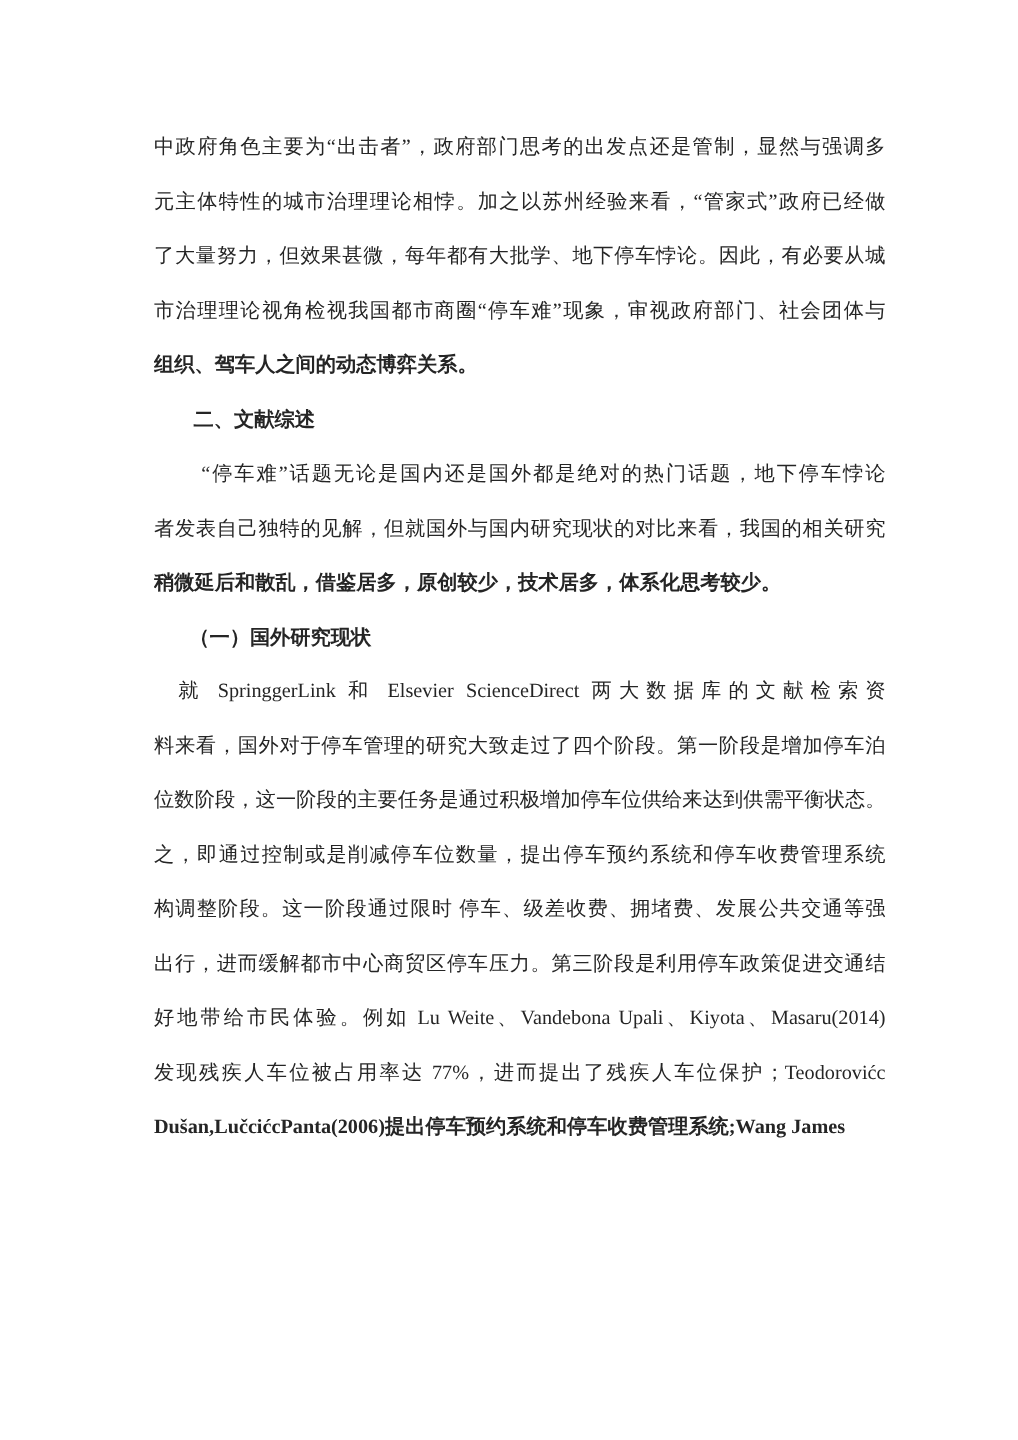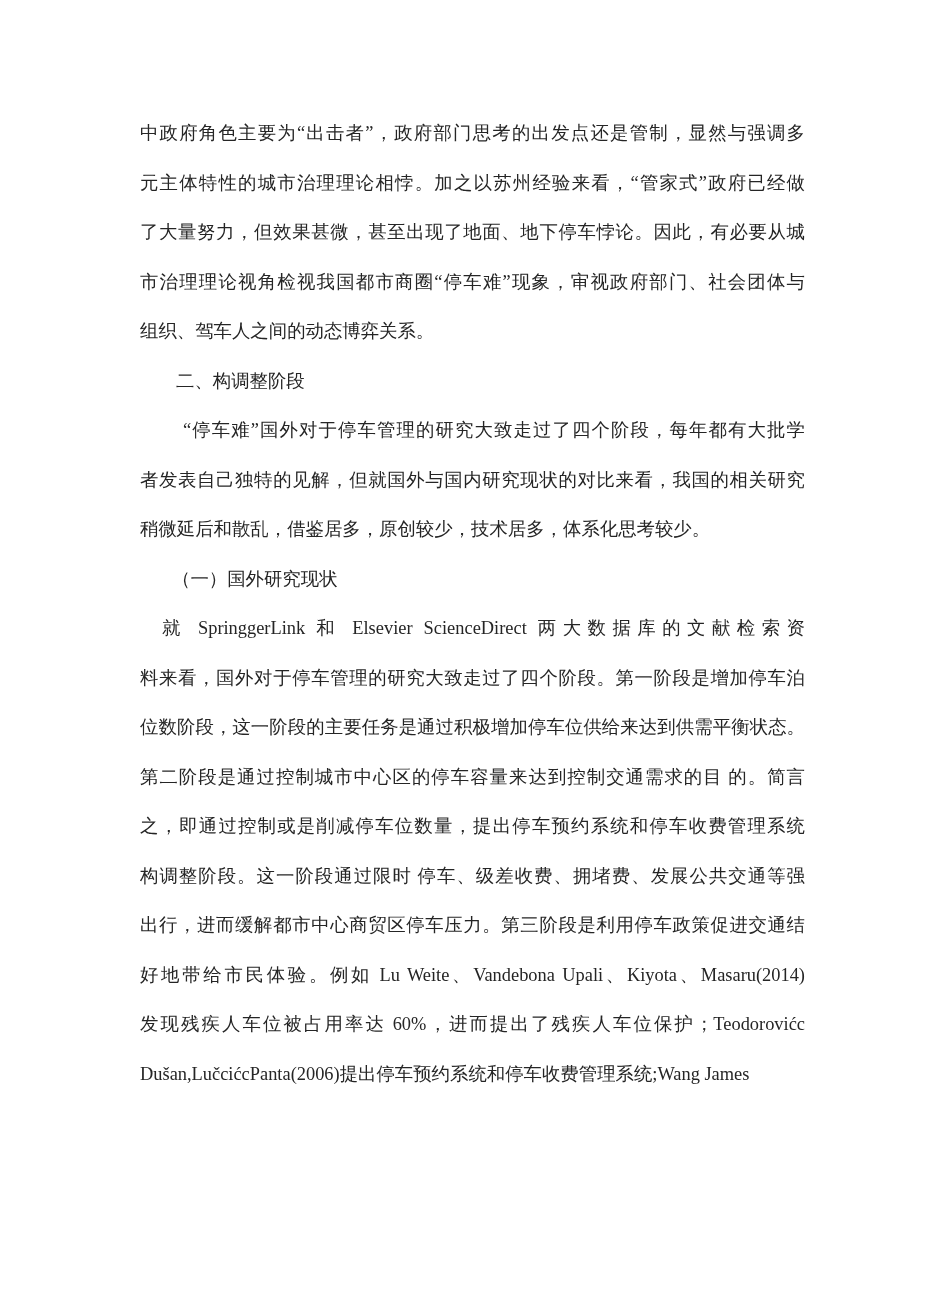--- a/index.html
+++ b/index.html
@@ -26,41 +26,41 @@
     line-height: 49.5px;
     height: 49.5px;
     text-align: justify;
     text-align-last: justify;
     overflow: hidden;
     white-space: normal;
   }
   .line.para-end {
     text-align: center;
     text-align-last: left;
+    font-weight: bold;
   }
 </style>
 </head>
 <body>
 
 <div class="page">
   <div class="doc-body">
       <div class="line">中政府角色主要为“出击者”，政府部门思考的出发点还是管制，显然与强调多</div>
       <div class="line">元主体特性的城市治理理论相悖。加之以苏州经验来看，“管家式”政府已经做</div>
-      <div class="line">了大量努力，但效果甚微，甚至出现了地面、地下停车悖论。因此，有必要从城</div>
+      <div class="line">了大量努力，但效果甚微，每年都有大批学、地下停车悖论。因此，有必要从城</div>
       <div class="line">市治理理论视角检视我国都市商圈“停车难”现象，审视政府部门、社会团体与</div>
       <div class="line para-end">组织、驾车人之间的动态博弈关系。</div>
-      <div class="line para-end" style="text-indent: 36px;">二、构调整阶段</div>
-      <div class="line" style="text-indent: 43px;">“停车难”国外对于停车管理的研究大致走过了四个阶段，每年都有大批学</div>
+      <div class="line para-end" style="text-indent: 36px;">二、文献综述</div>
+      <div class="line" style="text-indent: 43px;">“停车难”话题无论是国内还是国外都是绝对的热门话题，地下停车悖论</div>
       <div class="line">者发表自己独特的见解，但就国外与国内研究现状的对比来看，我国的相关研究</div>
       <div class="line para-end">稍微延后和散乱，借鉴居多，原创较少，技术居多，体系化思考较少。</div>
       <div class="line para-end" style="text-indent: 32px;">（一）国外研究现状</div>
       <div class="line" style="text-indent: 22px;">就 SpringgerLink 和 Elsevier ScienceDirect 两大数据库的文献检索资</div>
       <div class="line">料来看，国外对于停车管理的研究大致走过了四个阶段。第一阶段是增加停车泊</div>
       <div class="line">位数阶段，这一阶段的主要任务是通过积极增加停车位供给来达到供需平衡状态。</div>
-      <div class="line">第二阶段是通过控制城市中心区的停车容量来达到控制交通需求的目 的。简言</div>
       <div class="line">之，即通过控制或是削减停车位数量，提出停车预约系统和停车收费管理系统</div>
       <div class="line">构调整阶段。这一阶段通过限时 停车、级差收费、拥堵费、发展公共交通等强</div>
       <div class="line">出行，进而缓解都市中心商贸区停车压力。第三阶段是利用停车政策促进交通结</div>
       <div class="line">好地带给市民体验。例如 Lu Weite、Vandebona Upali、Kiyota、Masaru(2014)</div>
-      <div class="line">发现残疾人车位被占用率达 60%，进而提出了残疾人车位保护；Teodorovićc</div>
+      <div class="line">发现残疾人车位被占用率达 77%，进而提出了残疾人车位保护；Teodorovićc</div>
       <div class="line para-end">Dušan,LučcićcPanta(2006)提出停车预约系统和停车收费管理系统;Wang James</div>
     </div>
 </div>
 
 </body></html>

